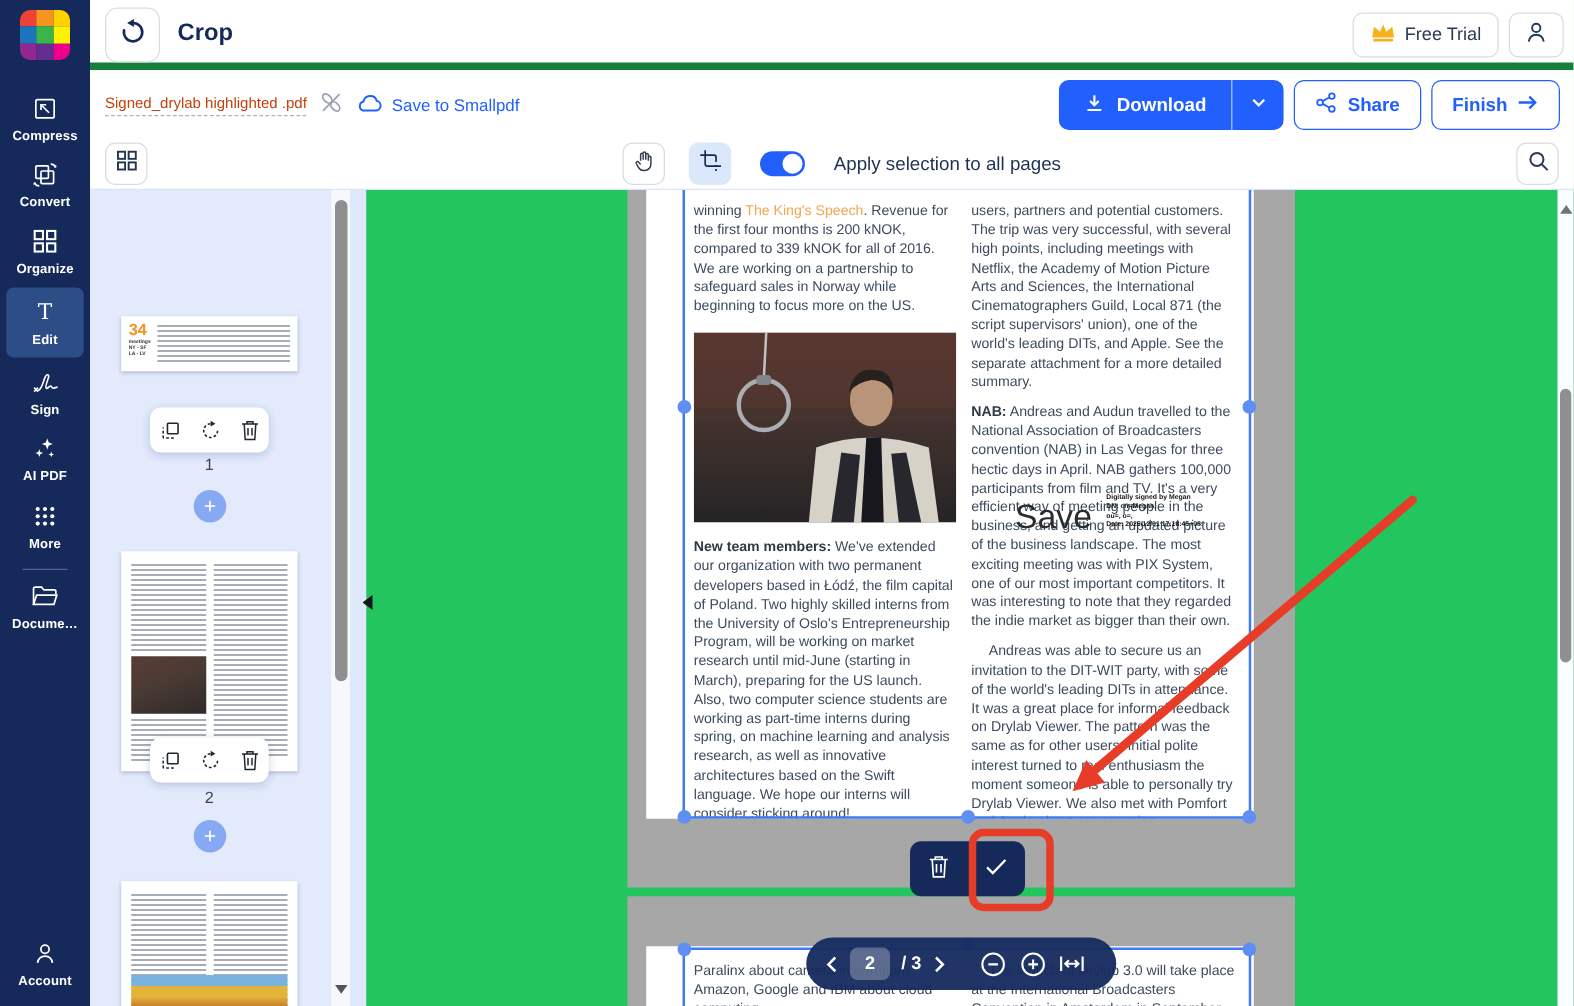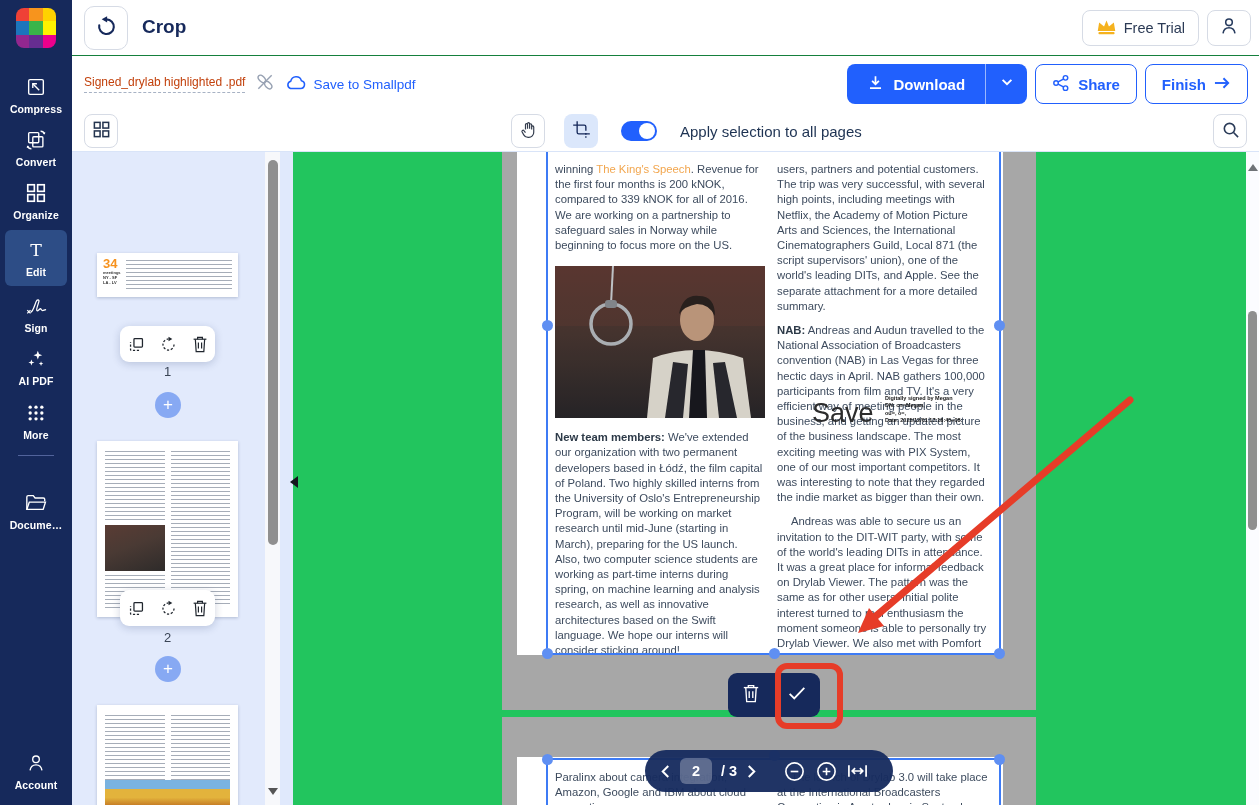--- a/index.html
+++ b/index.html
@@ -12,21 +12,21 @@
   .logo { position:absolute; left:16px; top:8px; width:40px; height:40px; border-radius:8px; overflow:hidden;
           display:grid; grid-template-columns:1fr 1fr 1fr; grid-template-rows:1fr 1fr 1fr; cursor:pointer; }
   .logo div { width:100%; height:100%; }
   .side-item { position:absolute; left:0; width:72px; text-align:center; color:#fff; cursor:pointer; }
   .side-item .ic { height:26px; display:flex; align-items:center; justify-content:center; margin-bottom:3px; }
   .side-item .lbl { font-size:10.5px; font-weight:bold; letter-spacing:.1px; }
   .side-item.active { left:5px; width:62px; border-radius:6px; background:#2d4d86; padding:7px 0 8px; }
   .side-divider { position:absolute; left:18px; width:36px; border-top:1px solid #51639b; }
 
   
-  .header { position:absolute; left:72px; top:0; right:0; height:56px; background:#fff; border-bottom:1px solid #15803d; z-index:30; }
+  .header { position:absolute; left:72px; top:0; right:0; height:56px; background:#fff; border-bottom:6px solid #15803d; z-index:30; }
   .undo-btn { position:absolute; left:12px; top:6px; width:44px; height:44px; border:1px solid #d6dbe5; border-radius:10px;
               display:flex; align-items:center; justify-content:center; background:#fff; cursor:pointer; }
   .page-title { position:absolute; left:70px; top:16px; font-size:19px; font-weight:bold; color:#16295b; }
   .header-right { position:absolute; right:8px; top:10px; display:flex; gap:8px; align-items:center; }
   .free-trial { height:36px; padding:0 13px; border:1px solid #d6dbe5; border-radius:8px; background:#fff;
                 display:flex; align-items:center; gap:7px; font-size:14.5px; color:#2b3a55; cursor:pointer; }
   .avatar-btn { width:44px; height:36px; border:1px solid #d6dbe5; border-radius:8px; background:#fff;
                 display:flex; align-items:center; justify-content:center; cursor:pointer; }
 
   
@@ -39,21 +39,21 @@
   .btn-download .main { background:#2160fd; color:#fff; font-weight:bold; font-size:15px; display:flex; align-items:center; gap:9px; padding:0 20px; }
   .btn-download .chev { background:#2160fd; width:42px; display:flex; align-items:center; justify-content:center; border-left:1px solid rgba(255,255,255,.55); }
   .btn-outline { height:40px; border:1.5px solid #2160fd; border-radius:8px; background:#fff; color:#2160fd; font-weight:bold;
                  font-size:15px; display:flex; align-items:center; justify-content:center; gap:8px; padding:0 16px; cursor:pointer; }
 
   
   .toolbar { position:absolute; left:72px; top:112px; right:0; height:40px; background:#fff; border-bottom:1px solid #d9e4f8; z-index:28; }
   .tool-btn { width:34px; height:34px; border:1px solid #d6dbe5; border-radius:8px; background:#fff;
               display:flex; align-items:center; justify-content:center; cursor:pointer; }
   .grid-btn { position:absolute; left:12px; top:2px; }
-  .center-tools { position:absolute; left:439px; top:2px; display:flex; align-items:center; gap:19px;justify-content:space-between; }
+  .center-tools { position:absolute; left:426px; top:2px; display:flex; align-items:center; gap:19px;justify-content:space-between; }
   .tool-btn.sel { border:none; background:#dbe7fb; }
   .toggle { width:36px; height:20px; border-radius:10px; background:#2160fd; position:relative; margin-left:4px; cursor:pointer; }
   .toggle .knob { position:absolute; right:2px; top:2px; width:16px; height:16px; border-radius:50%; background:#fff; }
   .apply-lbl { font-size:15px; color:#1d3252; margin-left:4px; }
   .search-btn { position:absolute; right:12px; top:2px; }
 
   
   .panel { position:absolute; left:72px; top:152px; width:208px; bottom:0; background:#e2eafc; z-index:20; overflow:hidden; }
   .thumb { position:absolute; left:25px; width:141px; background:#fff; box-shadow:0 1px 3px rgba(30,50,90,.25); cursor:pointer; }
   .t-lines { background-image:repeating-linear-gradient(#a6adb8 0px, #a6adb8 1.5px, transparent 1.5px, transparent 4px); }
@@ -221,21 +221,21 @@
             <circle cx="5" cy="19" r="2"></circle>
             <circle cx="12" cy="19" r="2"></circle>
             <circle cx="19" cy="19" r="2"></circle>
           </svg>
       </span>
       <div class="lbl">More</div>
     </div>
 
     <div class="side-divider" style="top:455px"></div>
 
-    <div class="side-item" style="top:490px">
+    <div class="side-item" style="top:464px">
       <span class="ic">
         <svg width="22" height="20" viewBox="0 0 24 20" fill="none" stroke="#fff" stroke-width="1.5">
             <path d="M2 17V3.5A1.5 1.5 0 0 1 3.5 2H9l2 2.5h9A1.5 1.5 0 0 1 21.5 6v2"></path>
             <path d="M2 17l2.7-8h17.6l-2.5 8z"></path>
           </svg>
       </span>
       <div class="lbl">Docume…</div>
     </div>
 
     <div class="side-item" style="top:750px">

